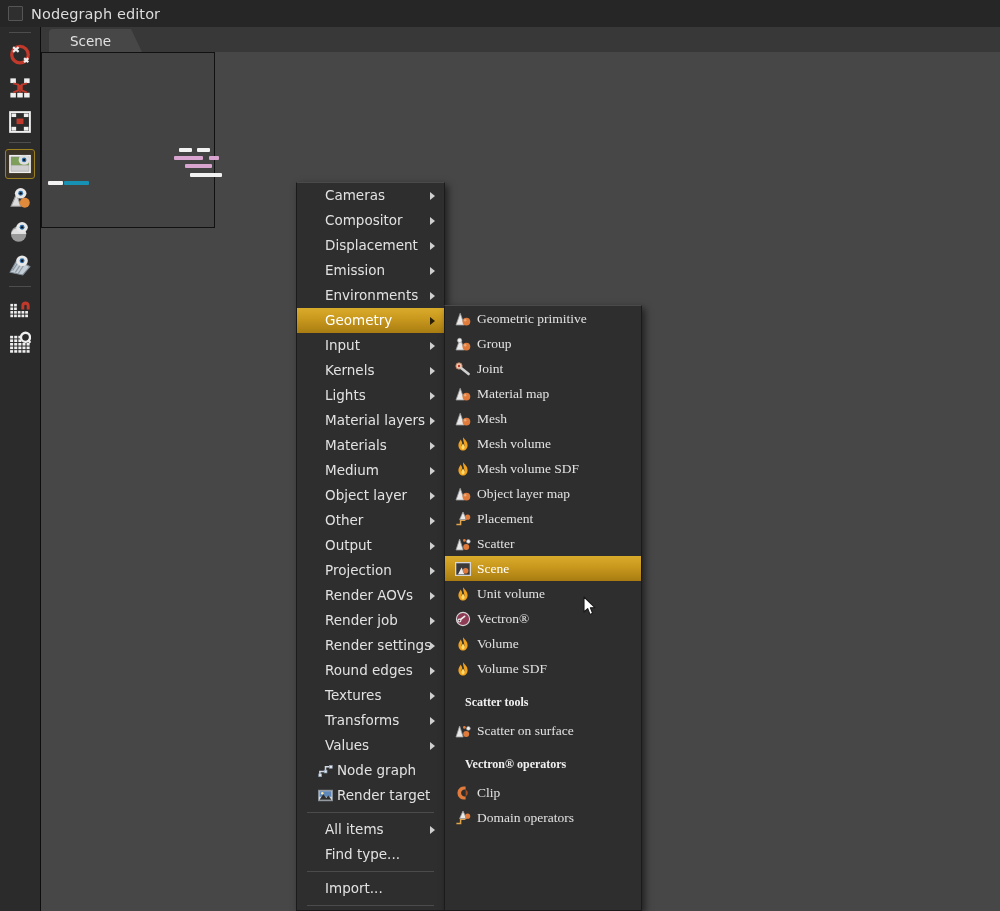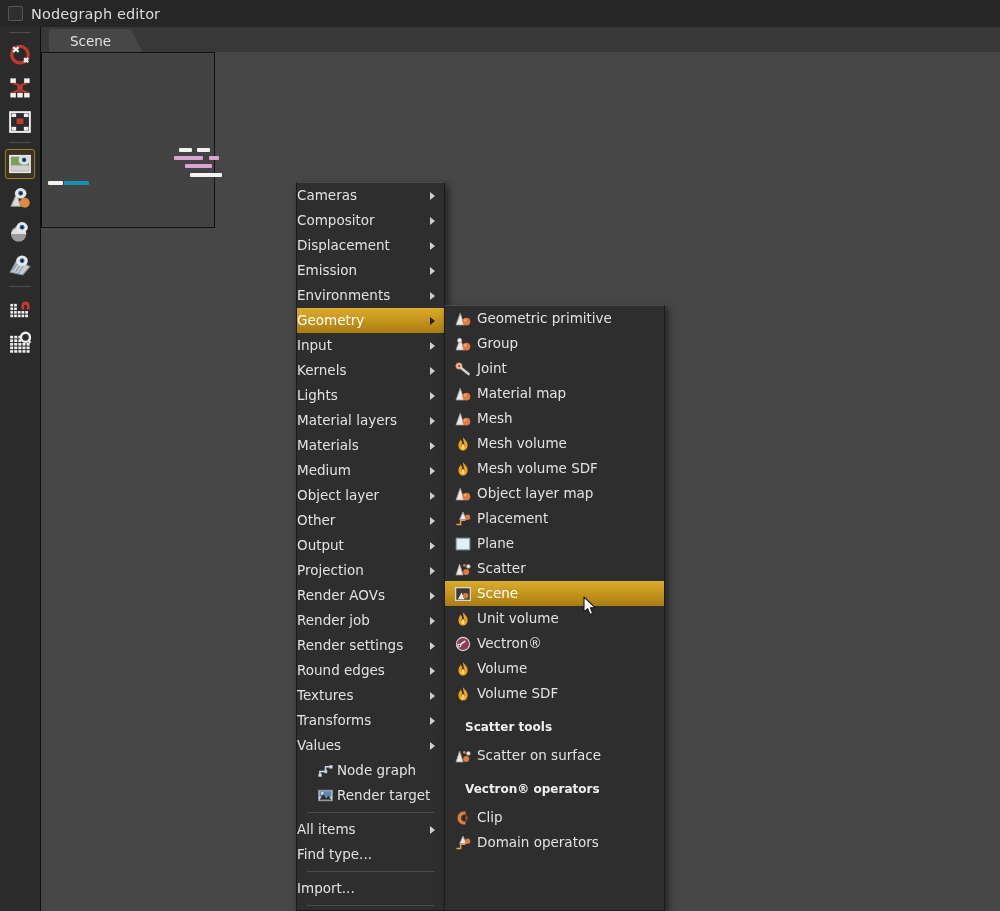--- a/index.html
+++ b/index.html
@@ -80,26 +80,26 @@
   }
   .mi.hl .arrow{border-left-color:#2a2007;}
   .sep{height:1px;background:#4b4b4b;margin:4px 10px;}
   .mhead{
     display:flex;align-items:center;height:26px;font-size:12px;
     font-weight:bold;color:#f0f0f0;
   }
 
   
   #menu1{left:296px;top:182px;width:149px;height:729px;}
-  #menu1 .mi{}
+  #menu1 .mi{padding-left:28px;}
   #menu1 .mi.icon-item{padding-left:16px;}
   #menu1 .mi.icon-item .ico{width:24px;display:flex;justify-content:center;}
 
   
-  #menu2{left:444px;top:305px;width:221px;height:606px;}
+  #menu2{left:444px;top:305px;width:198px;height:606px;font-family:Liberation Serif, serif;}
   #menu2 .mi{padding-left:6px;}
   #menu2 .mi .ico{width:24px;min-width:24px;display:flex;justify-content:center;align-items:center;}
   #menu2 .mhead{padding-left:20px;}
   #menu2 .mi .lbl{margin-left:2px;}
 
   
   .g{display:block;}
 
   
   #cursor{position:absolute;left:583px;top:596px;width:14px;height:20px;pointer-events:none;}
@@ -481,29 +481,20 @@
           <path d="M1.4 13.6 L5.6 13.6 L5.6 9.2 L10.4 9.2" fill="none" stroke="#e0a44c" stroke-width="1.5"></path>
           <path d="M8 1 L11.4 8.6 L4.6 8.6 Z" fill="#e9e9e9" stroke="#9a9a9a" stroke-width="0.8"></path>
           <circle cx="12.6" cy="6.2" r="2.6" fill="#e07b3c"></circle>
         </svg>
       </span>
       <span class="lbl">Placement</span>
     </div>
     <div class="mi">
       <span class="ico">
         <svg width="16" height="16" viewBox="0 0 16 16" class="g">
-          <rect x="1.2" y="2.2" width="13.6" height="11.6" fill="#cfe2ee" stroke="#8fa6b5" stroke-width="1"></rect>
-          <rect x="2.4" y="3.4" width="11.2" height="9.2" fill="#e3f0f8"></rect>
-        </svg>
-      </span>
-      <span class="lbl">Plane</span>
-    </div>
-    <div class="mi">
-      <span class="ico">
-        <svg width="16" height="16" viewBox="0 0 16 16" class="g">
           <path d="M1 14 L4.6 3 L8.2 14 Z" fill="#e9e9e9" stroke="#9a9a9a" stroke-width="0.8"></path>
           <circle cx="11.2" cy="11" r="3" fill="#e07b3c"></circle>
           <circle cx="13.4" cy="5.4" r="1.9" fill="#f0f0f0" stroke="#9a9a9a" stroke-width="0.6"></circle>
           <circle cx="9.4" cy="4.4" r="1.4" fill="#e07b3c"></circle>
         </svg>
       </span>
       <span class="lbl">Scatter</span>
     </div>
     <div class="mi hl">
       <span class="ico">

